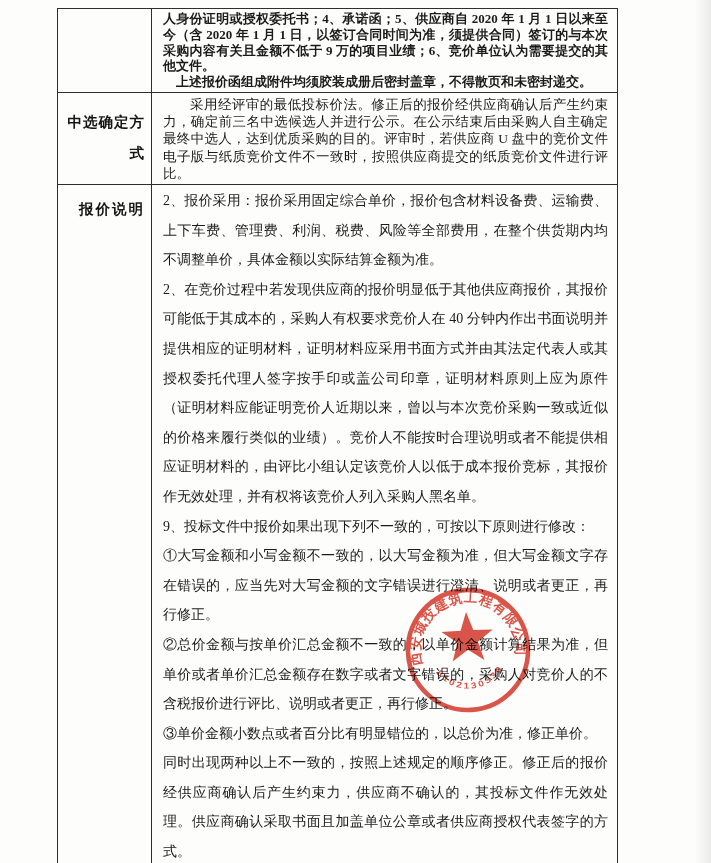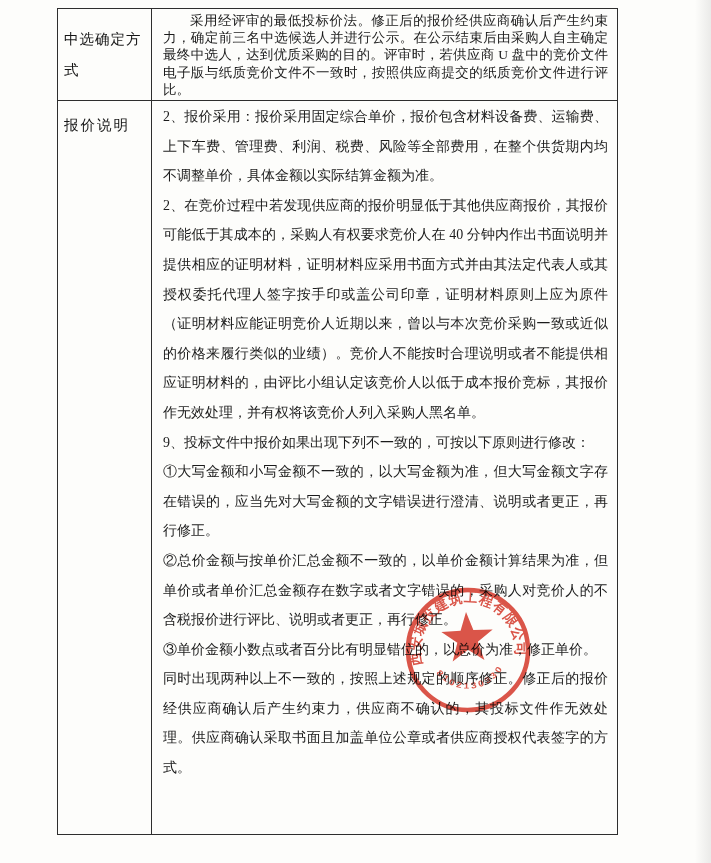--- a/index.html
+++ b/index.html
@@ -17,21 +17,21 @@
     position:absolute;left:57px;top:8px;width:561px;
     border-collapse:collapse;table-layout:fixed;
     background:transparent;
   }
   table.doc-table td{
     border:1.3px solid #2e2e2e;
     vertical-align:top;
     overflow:hidden;
   }
   td.label-cell{
-    width:81px;text-align:left;font-weight:normal;
+    width:81px;text-align:right;font-weight:bold;
     font-size:14.5px;color:#151515;
     padding:0 6px;
   }
   td.label-cell.mid{vertical-align:middle;line-height:31px;letter-spacing:1px;}
   td.label-cell.topped{padding-top:15px;letter-spacing:2px;}
   td.content-cell{padding:1px 9px 2px 11px;}
   .row1 .content-cell{
     font-size:13px;line-height:15.8px;font-weight:bold;
     text-align:justify;padding-top:2px;
   }
@@ -57,20 +57,27 @@
   .seal text{
     font-family:"Liberation Sans","DejaVu Sans",sans-serif;
     font-weight:bold;
   }
 </style>
 </head>
 <body>
 
 <table class="doc-table">
   <tbody>
+      <tr class="row1">
+    <td class="label-cell" style="height:63px;"></td>
+    <td class="content-cell">
+      <p>人身份证明或授权委托书；4、承诺函；5、供应商自 2020 年 1 月 1 日以来至今（含 2020 年 1 月 1 日，以签订合同时间为准，须提供合同）签订的与本次采购内容有关且金额不低于 9 万的项目业绩；6、竞价单位认为需要提交的其他文件。</p>
+      <p class="closing">上述报价函组成附件均须胶装成册后密封盖章，不得散页和未密封递交。</p>
+    </td>
+  </tr>
   <tr class="row2">
     <td class="label-cell mid" style="height:69px;">中选确定方式</td>
     <td class="content-cell">
       <p>采用经评审的最低投标价法。修正后的报价经供应商确认后产生约束力，确定前三名中选候选人并进行公示。在公示结束后由采购人自主确定最终中选人，达到优质采购的目的。评审时，若供应商 U 盘中的竞价文件电子版与纸质竞价文件不一致时，按照供应商提交的纸质竞价文件进行评比。</p>
     </td>
   </tr>
   <tr class="row3">
     <td class="label-cell topped" style="height:718px;">报价说明</td>
     <td class="content-cell">
       <p>2、报价采用：报价采用固定综合单价，报价包含材料设备费、运输费、上下车费、管理费、利润、税费、风险等全部费用，在整个供货期内均不调整单价，具体金额以实际结算金额为准。</p>

